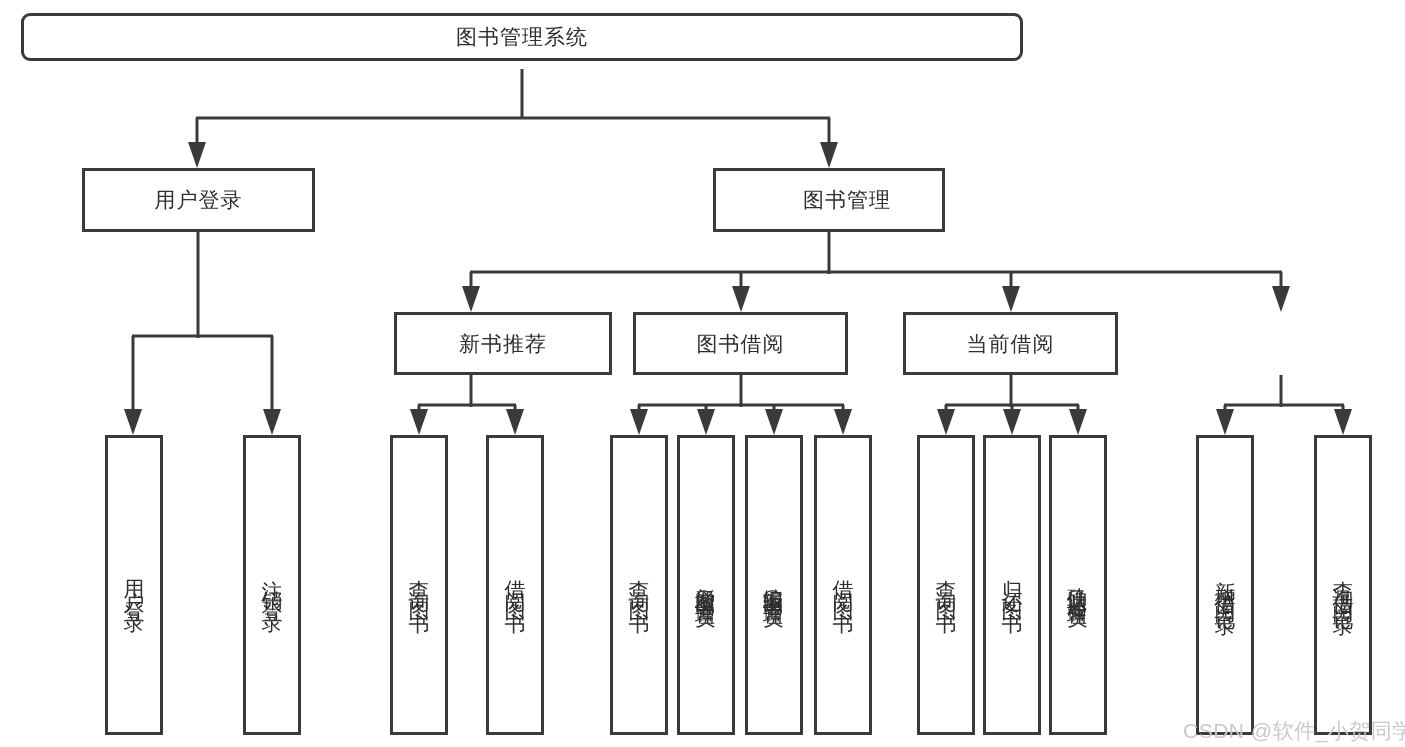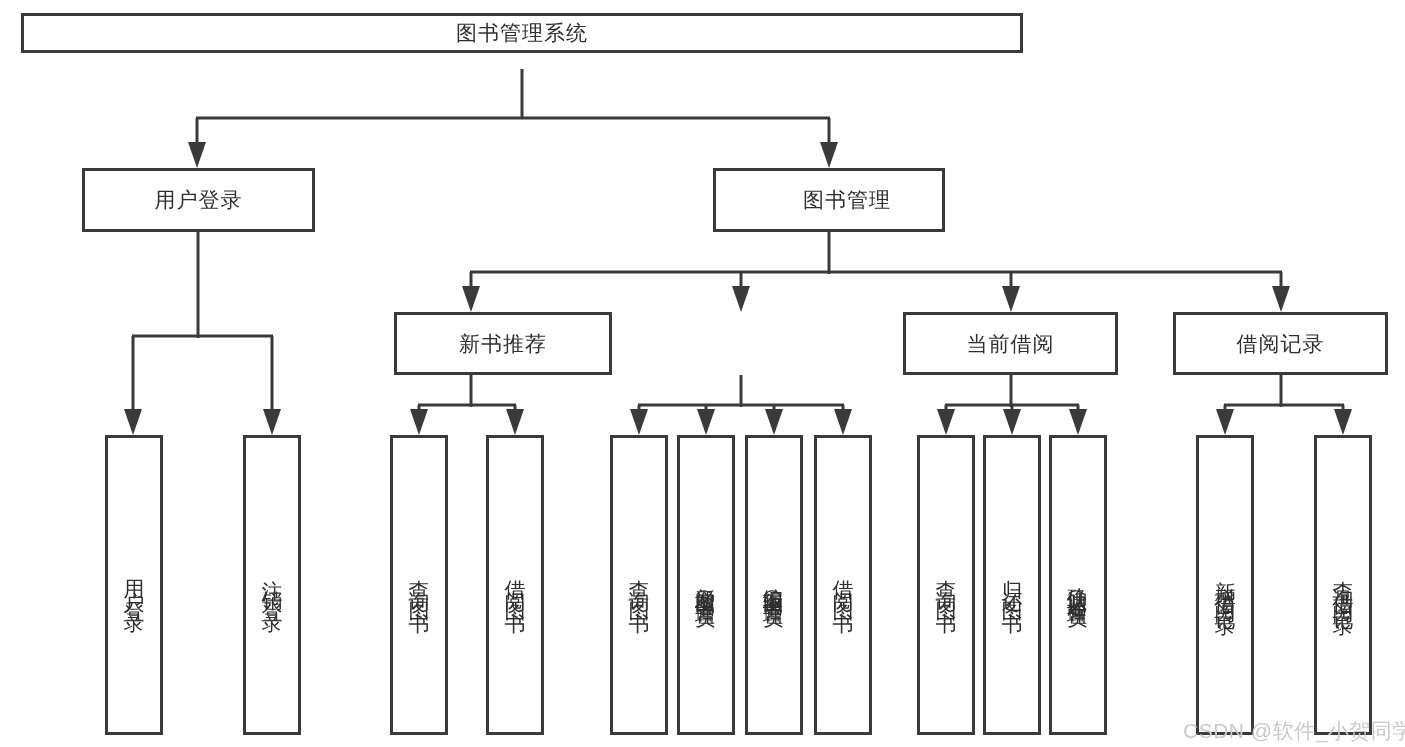--- a/index.html
+++ b/index.html
@@ -106,39 +106,39 @@
       <line x1="1012" y1="405" x2="1012" y2="413" class="cline"></line>
       <polygon points="1003,409 1021,409 1012,435" class="ahead"></polygon>
       <line x1="1078" y1="405" x2="1078" y2="413" class="cline"></line>
       <polygon points="1069,409 1087,409 1078,435" class="ahead"></polygon>
       <line x1="1225" y1="405" x2="1225" y2="413" class="cline"></line>
       <polygon points="1216,409 1234,409 1225,435" class="ahead"></polygon>
       <line x1="1343" y1="405" x2="1343" y2="413" class="cline"></line>
       <polygon points="1334,409 1352,409 1343,435" class="ahead"></polygon>
     </svg>
 
-  <div class="node" style="left:21px; top:13px; width:1002px; height:40px;">
+  <div class="node" style="left:21px; top:13px; width:1002px; height:48px;border-radius:9px;">
     <span>图书管理系统</span>
   </div>
 
   <div class="node" style="left:82px; top:168px; width:233px; height:64px;">
     <span>用户登录</span>
   </div>
   <div class="node" style="left:713px; top:168px; width:232px; height:64px;padding-left:36px;">
     <span>图书管理</span>
   </div>
 
   <div class="node" style="left:362px; top:312px; width:218px; height:63px;margin-left:32px;">
     <span>新书推荐</span>
   </div>
+  <div class="node" style="left:633px; top:312px; width:215px; height:63px;">
+    <span>图书借阅</span>
+  </div>
   <div class="node" style="left:903px; top:312px; width:215px; height:63px;">
     <span>当前借阅</span>
-  </div>
-  <div class="node" style="left:1173px; top:312px; width:215px; height:63px;">
-    <span>借阅记录</span>
   </div>
 
   <div class="node leaf" style="left:105px; top:435px; width:58px; height:300px;">
     <span class="vtext">用户登录</span>
   </div>
   <div class="node leaf" style="left:243px; top:435px; width:58px; height:300px;">
     <span class="vtext">注销登录</span>
   </div>
 
   <div class="node leaf" style="left:390px; top:435px; width:58px; height:300px;">

